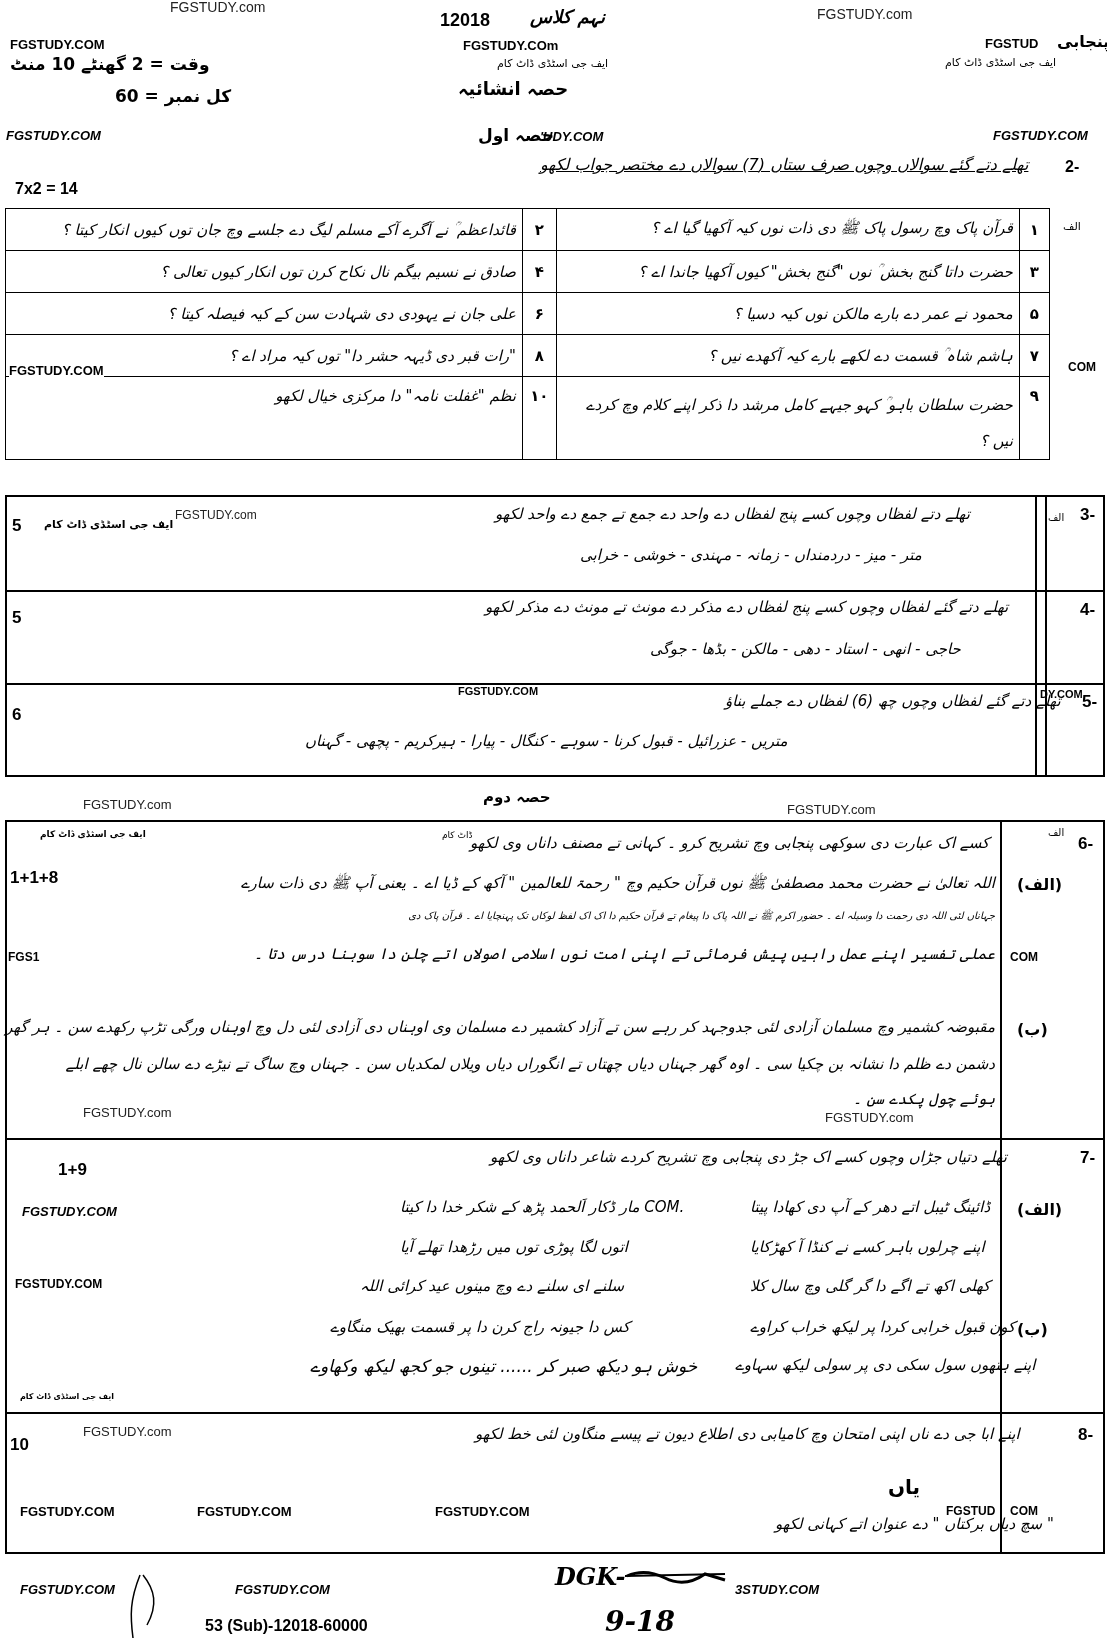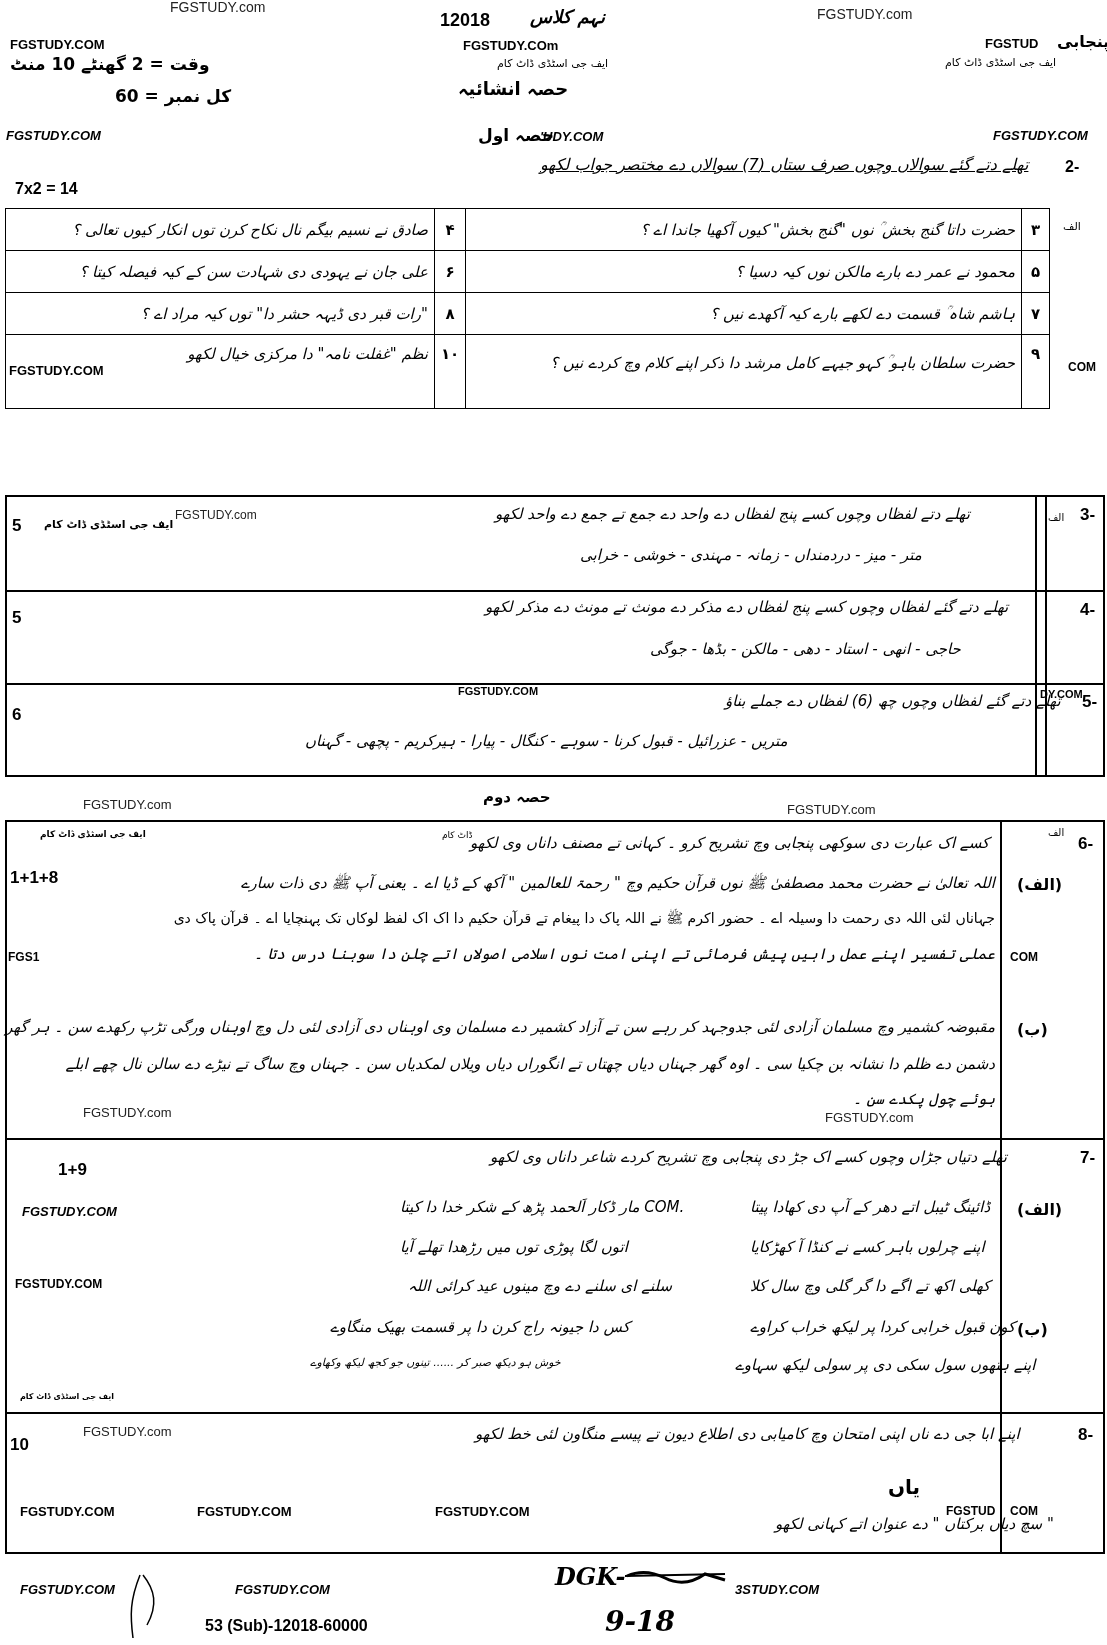--- a/index.html
+++ b/index.html
@@ -48,20 +48,26 @@
 <div class="abs wmi" style="left:993px;top:128px;font-size:13px;">FGSTUDY.COM</div>
 
 <div class="abs num" style="left:1065px;top:158px;font-size:16px;">2-</div>
 <div class="abs ur" style="left:540px;top:155px;font-size:16px;font-style:italic;text-decoration:underline;">تھلے دتے گئے سوالاں وچوں صرف ستاں (7) سوالاں دے مختصر جواب لکھو</div>
 <div class="abs num" style="left:15px;top:180px;font-size:16px;">7x2 = 14</div>
 <div class="abs ur" style="left:1063px;top:220px;font-size:11px;">الف</div>
 <div class="abs wmb" style="left:1068px;top:360px;font-size:12px;">COM</div>
 
 <table class="q1table" style="width:1045px;">
   <tbody>
+      <tr>
+    <td class="t" style="width:480px;">قائداعظم ؒ نے آگرے آکے مسلم لیگ دے جلسے وچ جان توں کیوں انکار کیتا ؟</td>
+    <td class="n">۲</td>
+    <td class="t" style="width:430px;">قرآن پاک وچ رسول پاک ﷺ دی ذات نوں کیہ آکھیا گیا اے ؟</td>
+    <td class="n">۱</td>
+  </tr>
   <tr>
     <td class="t">صادق نے نسیم بیگم نال نکاح کرن توں انکار کیوں تعالی ؟</td>
     <td class="n">۴</td>
     <td class="t">حضرت داتا گنج بخش ؒ نوں "گنج بخش" کیوں آکھیا جاندا اے ؟</td>
     <td class="n">۳</td>
   </tr>
   <tr>
     <td class="t">علی جان نے یہودی دی شہادت سن کے کیہ فیصلہ کیتا ؟</td>
     <td class="n">۶</td>
     <td class="t">محمود نے عمر دے بارے مالکن نوں کیہ دسیا ؟</td>
@@ -133,21 +139,21 @@
 
 <div class="abs num" style="left:1078px;top:834px;">6-</div>
 <div class="abs ur" style="left:1048px;top:827px;font-size:10px;">الف</div>
 <div class="abs ur" style="left:470px;top:834px;font-size:15px;font-style:italic;">کسے اک عبارت دی سوکھی پنجابی وچ تشریح کرو ۔ کہانی تے مصنف داناں وی لکھو</div>
 <div class="abs ur" style="left:442px;top:830px;font-size:9px;">ڈاٹ کام</div>
 <div class="abs ur" style="left:40px;top:829px;font-size:9px;font-weight:bold;">ایف جی اسٹڈی ڈاٹ کام</div>
 <div class="abs num" style="left:10px;top:868px;">1+1+8</div>
 
 <div class="abs ur urb" style="left:1017px;top:875px;font-size:16px;">(الف)</div>
 <div class="abs ur rtl" style="left:40px;top:874px;width:955px;font-size:15px;font-style:italic;">اللہ تعالیٰ نے حضرت محمد مصطفیٰ ﷺ نوں قرآن حکیم وچ " رحمۃ للعالمین " آکھ کے ڈیا اے ۔ یعنی آپ ﷺ دی ذات سارے</div>
-<div class="abs ur rtl" style="left:40px;top:910px;width:955px;font-size:14px;">جہاناں لئی اللہ دی رحمت دا وسیلہ اے ۔ حضور اکرم ﷺ نے اللہ پاک دا پیغام تے قرآن حکیم دا اک اک لفظ لوکاں تک پہنچایا اے ۔ قرآن پاک دی</div>
+<div class="abs ur rtl" style="left:40px;top:910px;width:955px;font-size:10px;font-style:italic;">جہاناں لئی اللہ دی رحمت دا وسیلہ اے ۔ حضور اکرم ﷺ نے اللہ پاک دا پیغام تے قرآن حکیم دا اک اک لفظ لوکاں تک پہنچایا اے ۔ قرآن پاک دی</div>
 <div class="abs ur rtl" style="left:40px;top:945px;width:955px;font-size:15px;font-style:italic;">عملی تفسیر اپنے عمل راہیں پیش فرمائی تے اپنی امت نوں اسلامی اصولاں اتے چلن دا سوہنا درس دتا ۔</div>
 <div class="abs wmb" style="left:1010px;top:950px;font-size:12px;">COM</div>
 <div class="abs wmb" style="left:8px;top:950px;font-size:12px;background:#fff;">FGS1</div>
 
 <div class="abs ur urb" style="left:1017px;top:1020px;font-size:16px;">(ب)</div>
 <div class="abs ur rtl" style="left:30px;top:1018px;width:965px;font-size:15px;font-style:italic;">مقبوضہ کشمیر وچ مسلمان آزادی لئی جدوجہد کر رہے سن تے آزاد کشمیر دے مسلمان وی اوہناں دی آزادی لئی دل وچ اوہناں ورگی تڑپ رکھدے سن ۔ ہر گھر</div>
 <div class="abs ur rtl" style="left:30px;top:1055px;width:965px;font-size:15px;font-style:italic;">دشمن دے ظلم دا نشانہ بن چکیا سی ۔ اوہ گھر جہناں دیاں چھتاں تے انگوراں دیاں ویلاں لمکدیاں سن ۔ جہناں وچ ساگ تے نیڑے دے سالن نال چھے ابلے</div>
 <div class="abs ur rtl" style="left:30px;top:1090px;width:965px;font-size:15px;font-style:italic;">ہوئے چول پکدے سن ۔</div>
 <div class="abs wm" style="left:83px;top:1105px;">FGSTUDY.com</div>
 <div class="abs wm" style="left:825px;top:1110px;">FGSTUDY.com</div>
@@ -158,27 +164,27 @@
 <div class="abs wmi" style="left:22px;top:1204px;font-size:13px;">FGSTUDY.COM</div>
 <div class="abs wmb" style="left:15px;top:1277px;font-size:12px;">FGSTUDY.COM</div>
 <div class="abs ur" style="left:20px;top:1392px;font-size:8px;font-weight:bold;">ایف جی اسٹڈی ڈاٹ کام</div>
 
 <div class="abs ur urb" style="left:1017px;top:1200px;font-size:16px;">(الف)</div>
 <div class="abs ur" style="left:750px;top:1198px;font-size:15px;font-style:italic;">ڈائینگ ٹیبل اتے دھر کے آپ دی کھادا پیتا</div>
 <div class="abs ur" style="left:750px;top:1238px;font-size:15px;font-style:italic;">اپنے چرلوں باہر کسے نے کنڈا آ کھڑکایا</div>
 <div class="abs ur" style="left:750px;top:1277px;font-size:15px;font-style:italic;">کھلی اکھ تے اگے دا گر گلی وچ سال کلا</div>
 <div class="abs ur" style="left:400px;top:1198px;font-size:15px;font-style:italic;">.COM مار ڈکار اَلحمد پڑھ کے شکر خدا دا کیتا</div>
 <div class="abs ur" style="left:400px;top:1238px;font-size:15px;font-style:italic;">اتوں لگا پوڑی توں میں رڑھدا تھلے آیا</div>
-<div class="abs ur" style="left:360px;top:1277px;font-size:15px;font-style:italic;margin-left:48px;">سلنے ای سلنے دے وچ مینوں عید کرائی اللہ</div>
+<div class="abs ur" style="left:360px;top:1277px;font-size:15px;font-style:italic;">سلنے ای سلنے دے وچ مینوں عید کرائی اللہ</div>
 
 <div class="abs ur urb" style="left:1017px;top:1320px;font-size:16px;">(ب)</div>
 <div class="abs ur" style="left:750px;top:1318px;font-size:15px;font-style:italic;">کون قبول خرابی کردا پر لیکھ خراب کراوے</div>
 <div class="abs ur" style="left:735px;top:1356px;font-size:15px;font-style:italic;">اپنے ہتھوں سول سکی دی پر سولی لیکھ سہاوے</div>
 <div class="abs ur" style="left:330px;top:1318px;font-size:15px;font-style:italic;">کس دا جیونہ راج کرن دا پر قسمت بھیک منگاوے</div>
-<div class="abs ur" style="left:310px;top:1356px;font-size:11px;font-style:italic;">خوش ہو دیکھ صبر کر ...... تینوں جو کجھ لیکھ وکھاوے</div>
+<div class="abs ur" style="left:310px;top:1356px;font-size:17px;font-style:italic;">خوش ہو دیکھ صبر کر ...... تینوں جو کجھ لیکھ وکھاوے</div>
 
 <div class="hl" style="left:5px;top:1412px;width:1098px;"></div>
 <div class="hl" style="left:5px;top:1552px;width:1098px;"></div>
 <div class="vl" style="left:5px;top:1412px;height:142px;width:2px;"></div>
 <div class="vl" style="left:1103px;top:1412px;height:142px;width:2px;"></div>
 <div class="vl" style="left:1000px;top:1412px;height:142px;"></div>
 
 <div class="abs num" style="left:1078px;top:1425px;">8-</div>
 <div class="abs ur" style="left:475px;top:1425px;font-size:15px;font-style:italic;">اپنے ابا جی دے ناں اپنی امتحان وچ کامیابی دی اطلاع دیون تے پیسے منگاون لئی خط لکھو</div>
 <div class="abs num" style="left:10px;top:1435px;">10</div>

